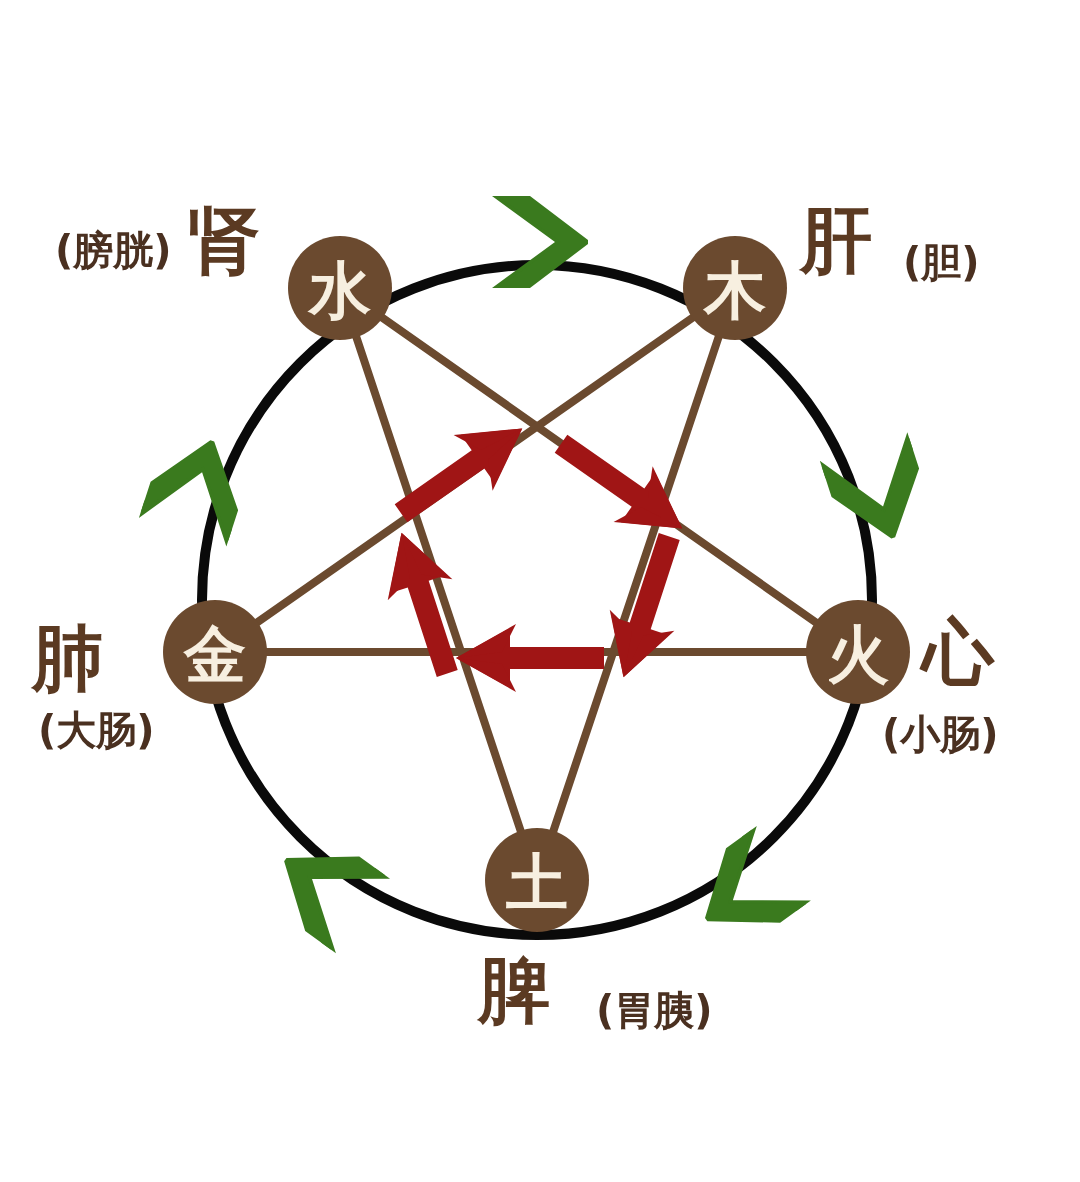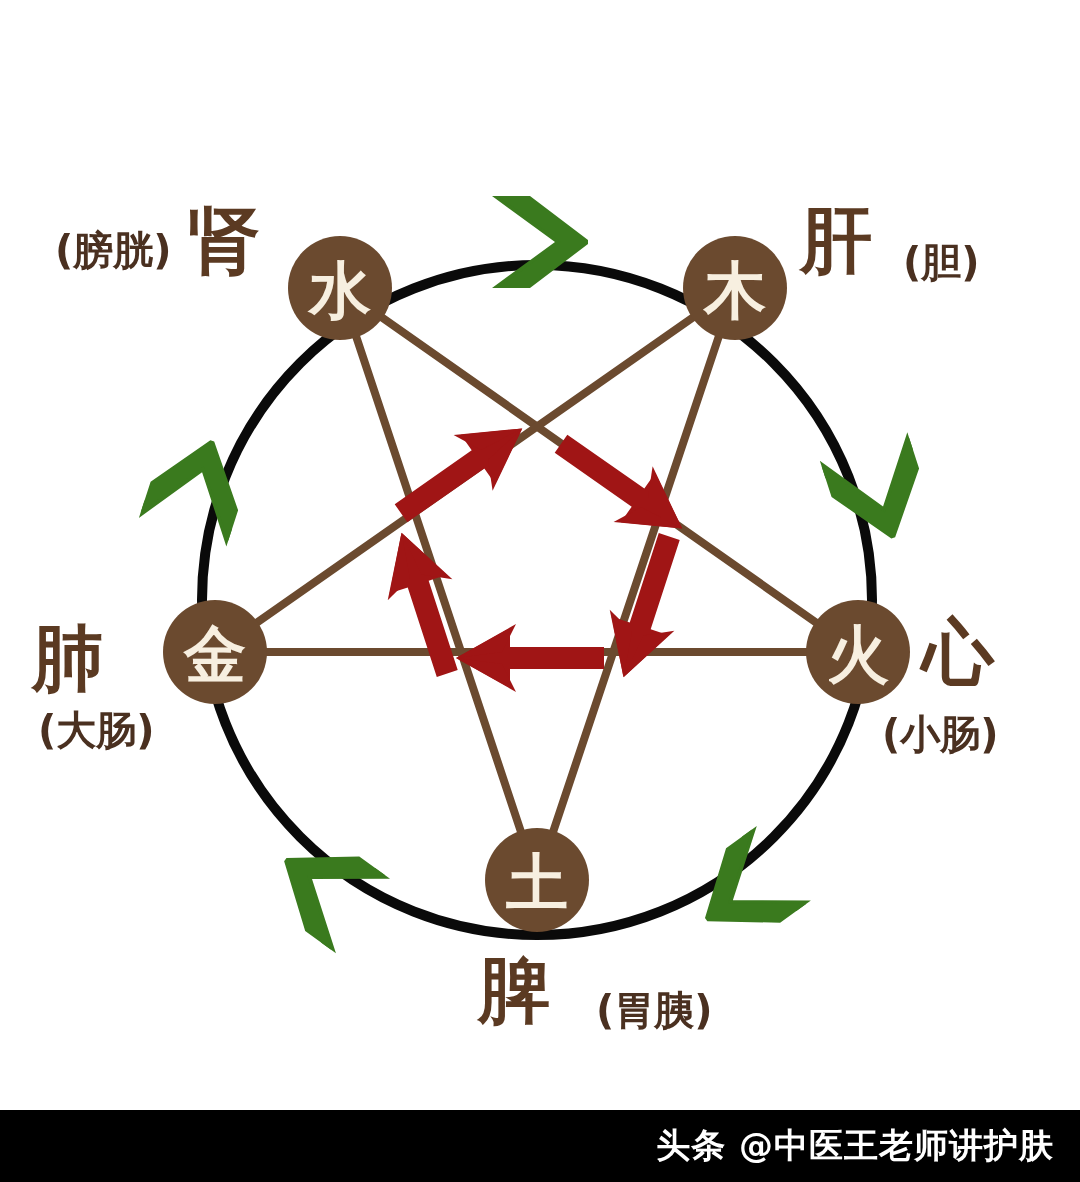--- a/index.html
+++ b/index.html
@@ -214,17 +214,14 @@
       </g>
 
       <g>
         <text class="organ-main" x="32" y="658">肺</text>
         <text class="organ-sub" x="38" y="730">(大肠)</text>
       </g>
     </g>
 
   </svg>
 
-  <div id="watermark-bar">
-    <span id="watermark-text">头条 @中医王老师讲护肤</span>
-  </div>
 
 </div>
 
 </body></html>

